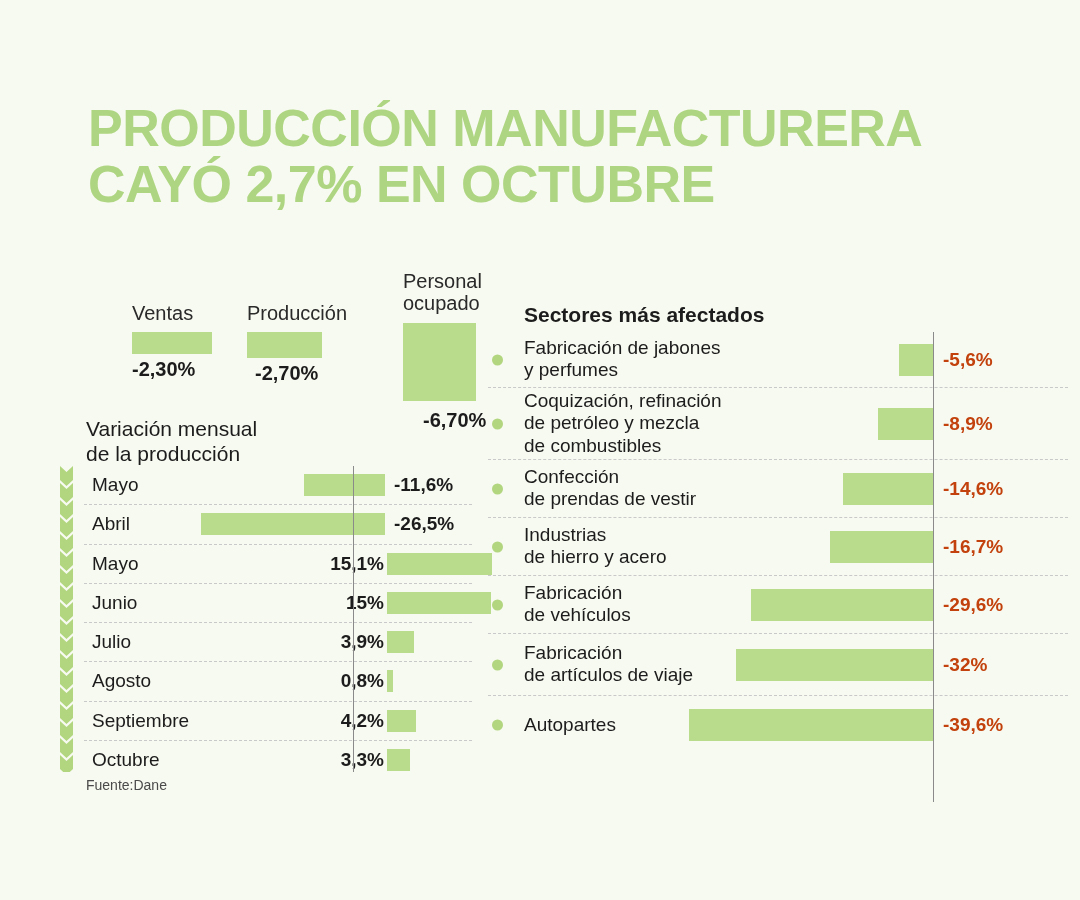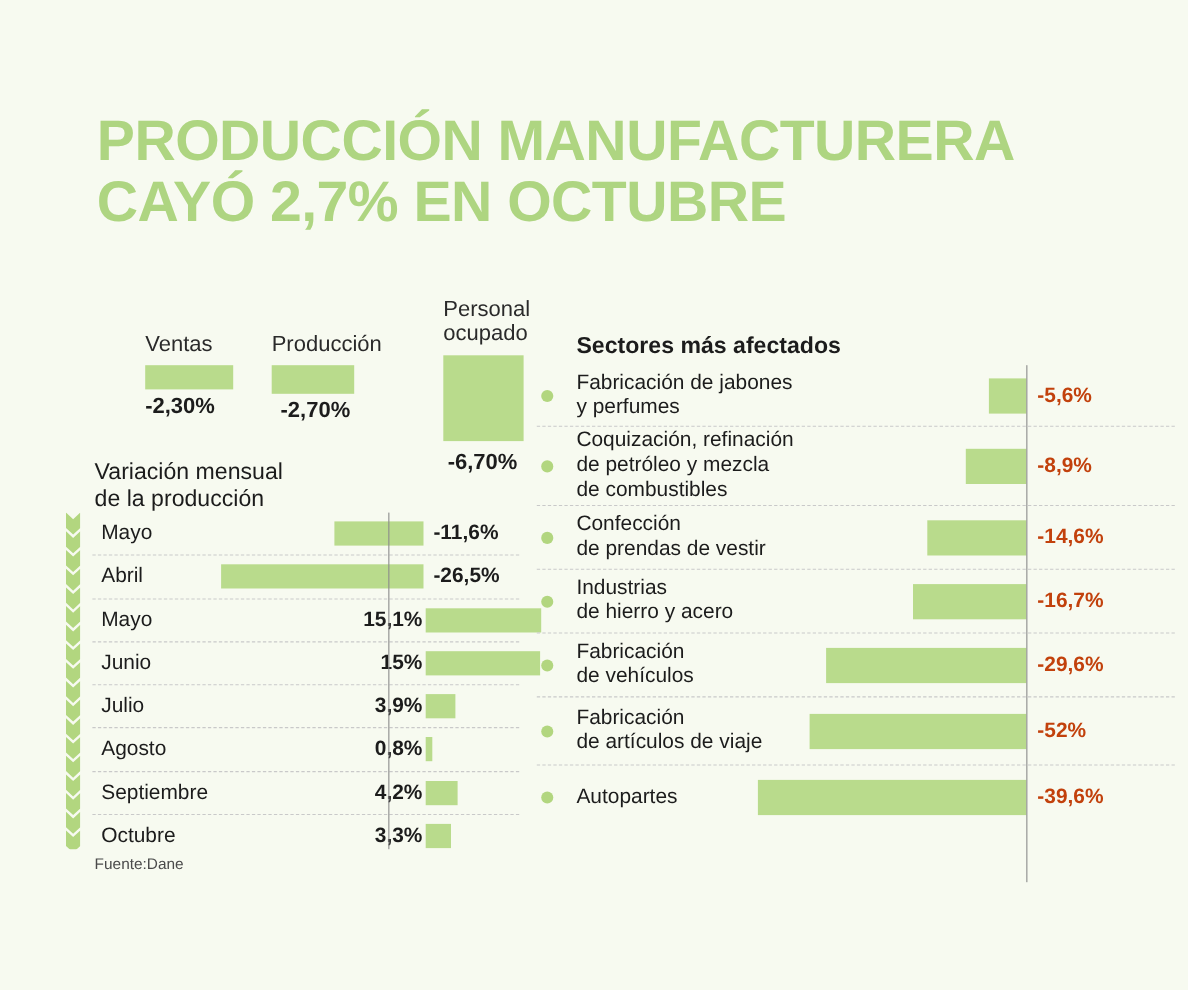--- a/index.html
+++ b/index.html
@@ -54,21 +54,21 @@
 
   #kpi-ventas { left: 84px; top: 302px; }
   #kpi-ventas .kpi-bar { width: 80px; height: 22px; margin-top: 8px; }
 
   #kpi-produccion { left: 199px; top: 302px; }
   #kpi-produccion .kpi-bar { width: 75px; height: 26px; margin-top: 8px; }
   #kpi-produccion .kpi-value { margin-left: 8px; }
 
   #kpi-personal { left: 355px; top: 270px; }
   #kpi-personal .kpi-bar { width: 73px; height: 78px; margin-top: 8px; }
-  #kpi-personal .kpi-value { margin-top: 8px; margin-left: 4px; }
+  #kpi-personal .kpi-value { margin-top: 8px; margin-left: 20px; }
 
   
   .monthly-heading {
     position: absolute;
     left: 86px;
     top: 417px;
     font-size: 21px;
     line-height: 1.18;
     color: #1c1c1c;
     white-space: pre-line;
@@ -351,21 +351,21 @@
         <div class="s-name">Fabricación
 de vehículos</div>
         <div class="s-bar" style="left: 262.664px; width: 182.336px;"></div>
         <div class="s-val">-29,6%</div>
       </div>
       <div class="s-row" style="height: 62px;">
         <span class="s-bullet"></span>
         <div class="s-name">Fabricación
 de artículos de viaje</div>
         <div class="s-bar" style="left: 247.88px; width: 197.12px;"></div>
-        <div class="s-val">-52%</div>
+        <div class="s-val">-32%</div>
       </div>
       <div class="s-row" style="height: 58px;">
         <span class="s-bullet"></span>
         <div class="s-name">Autopartes</div>
         <div class="s-bar" style="left: 201.064px; width: 243.936px;"></div>
         <div class="s-val">-39,6%</div>
       </div>
     </div>
   <div class="s-axis"></div>
 </div>

